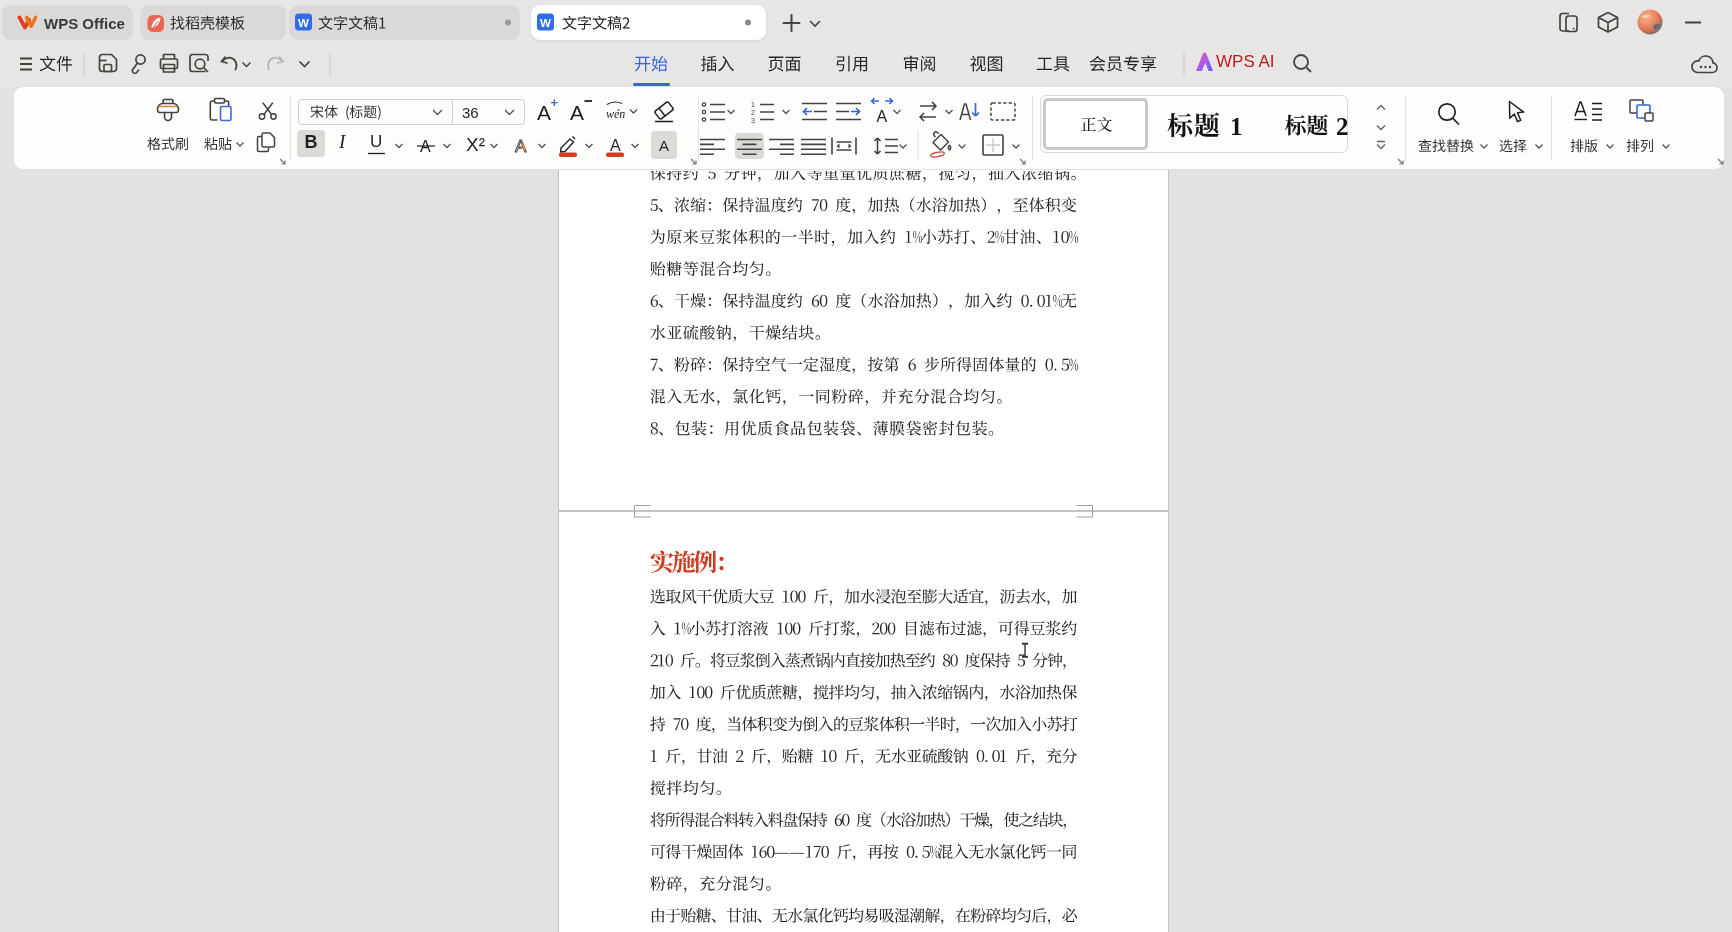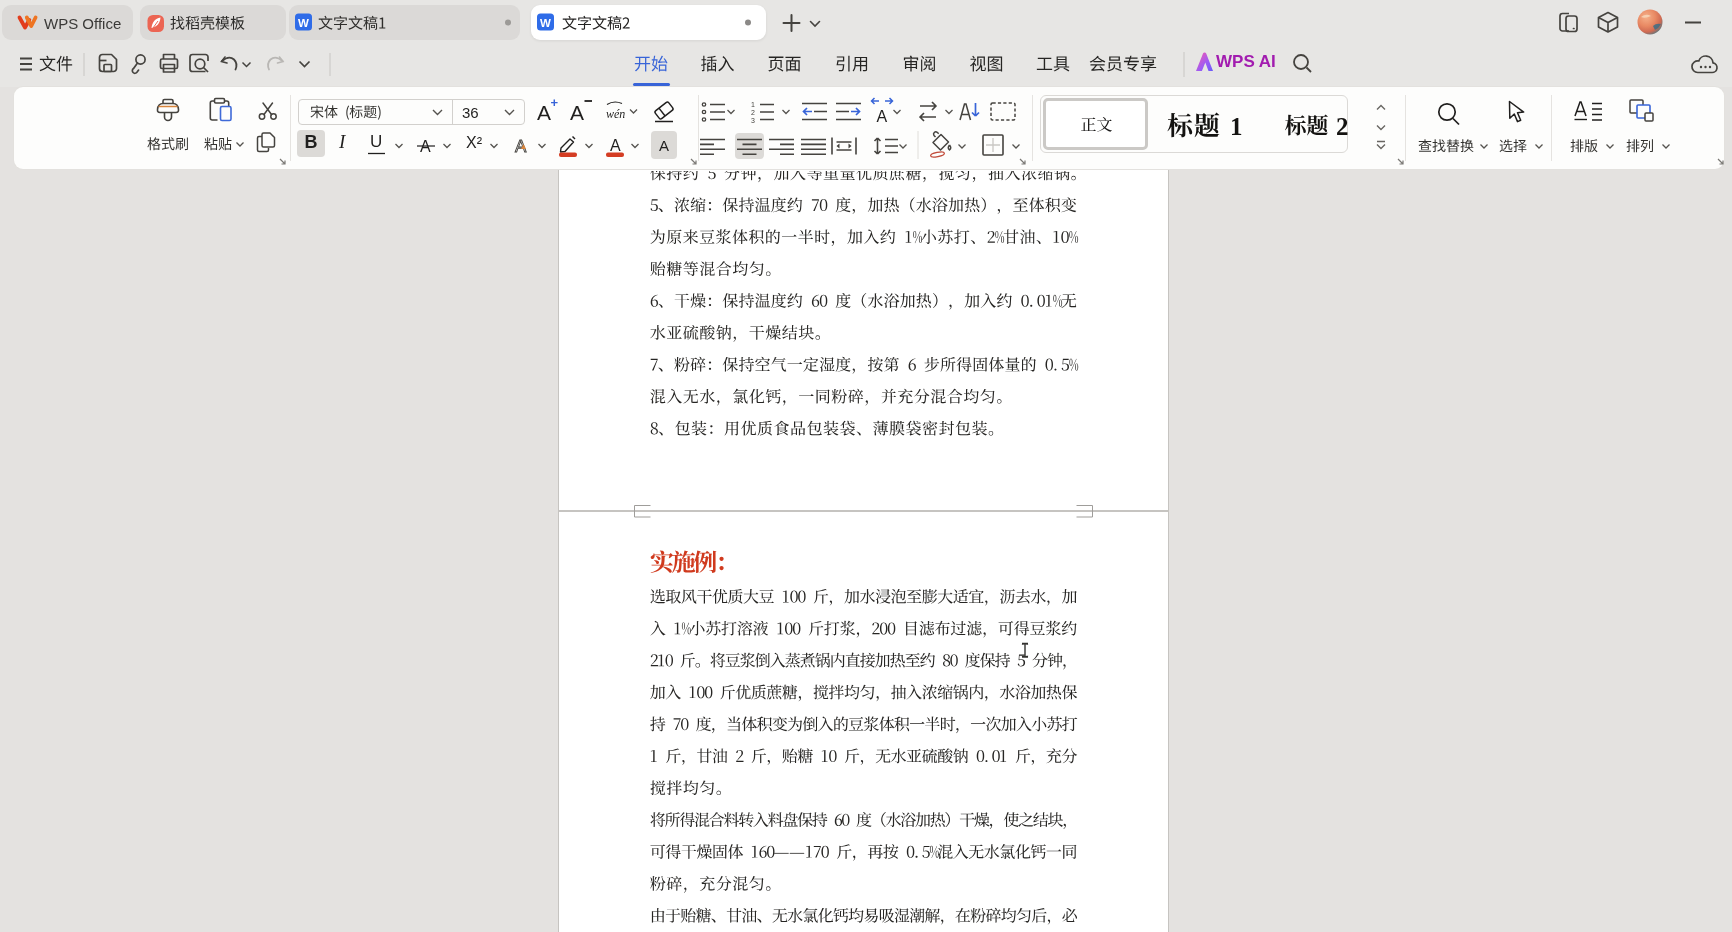--- a/index.html
+++ b/index.html
@@ -31,27 +31,27 @@
 <div class="vsep" style="left:1032px;top:95px;height:66px"></div>
 <div class="vsep" style="left:1405px;top:95px;height:66px"></div>
 <div class="vsep" style="left:1551px;top:95px;height:66px"></div>
 <div class="combo" style="left:298px;top:99px;width:227px;height:26px"></div>
 <div class="vsep" style="left:452px;top:99px;height:26px;background:#d2d0cd"></div>
 <div class="gbox" style="left:297px;top:130px;width:28px;height:27px"></div>
 <div class="gbox" style="left:651px;top:131px;width:26px;height:28px"></div>
 <div class="gbox" style="left:735px;top:133px;width:29px;height:26px"></div>
 <div class="gallery"></div>
 <div class="chip"></div>
-<div class="lat" style="left:44px;top:15px;font-size:15px;font-weight:400;color:#3b3a38">WPS Office</div>
+<div class="lat" style="left:44px;top:15px;font-size:15px;font-weight:700;color:#3b3a38">WPS Office</div>
 <div class="lat" style="left:462px;top:104px;font-size:15px">36</div>
 <div class="lat" style="left:302px;top:132px;width:18px;text-align:center;font-size:18px;font-weight:bold">B</div>
 <div class="lat" style="left:339px;top:131px;font-size:19px;font-style:italic;font-family:'Liberation Serif',serif">I</div>
 <div class="lat" style="left:370px;top:132px;font-size:17px">U</div>
-<div class="lat" style="left:466px;top:134px;font-size:16px">X²</div>
-<div class="lat" style="left:1216px;top:52px;font-size:17px;font-weight:bold;color:#a21caf">WPS AI</div>
+<div class="lat" style="left:466px;top:134px;font-size:19px">X²</div>
+<div class="lat" style="left:1216px;top:52px;font-size:17px;font-weight:normal;color:#b91c1c">WPS AI</div>
 <svg class="abs" style="left:0;top:0" width="1732" height="932" viewBox="0 0 1732 932">
     <defs>
       <path id="a0" d="M105 9Q105 10 104 11Q103 12 101 12Q99 13 96 13H94V-80H105ZM125 -124 131 -131 145 -120Q144 -119 142 -119Q141 -118 138 -117V-75Q138 -74 136 -74Q135 -73 133 -72Q130 -71 128 -71H126V-124ZM74 -73Q74 -72 72 -71Q71 -71 69 -70Q66 -69 64 -69H62V-124V-130L75 -124H133V-119H74ZM57 -129Q56 -127 55 -126Q53 -125 51 -125Q45 -111 39 -97Q32 -84 24 -72Q15 -61 6 -52L4 -54Q11 -63 17 -76Q24 -89 30 -104Q35 -119 39 -134ZM42 -90Q42 -89 41 -88Q39 -87 37 -87V9Q37 9 36 10Q34 11 32 12Q30 13 28 13H26V-87L31 -94ZM132 -83V-79H68V-83ZM106 -54Q111 -45 119 -36Q127 -27 137 -20Q147 -14 156 -10L156 -8Q152 -7 150 -5Q147 -3 146 2Q137 -4 129 -12Q121 -20 114 -31Q108 -41 103 -53ZM102 -52Q94 -35 79 -20Q64 -6 45 4L43 2Q53 -6 62 -15Q71 -24 78 -34Q84 -44 89 -55H102ZM139 -67Q139 -67 141 -65Q142 -64 145 -62Q147 -61 149 -59Q152 -56 154 -54Q153 -52 150 -52H46L45 -57H131Z"></path>
       <path id="a1" d="M67 -109H125L133 -119Q133 -119 134 -117Q136 -116 138 -114Q140 -113 143 -110Q145 -108 147 -106Q146 -104 143 -104H68ZM57 -80H133L141 -90Q141 -90 142 -89Q144 -88 146 -86Q148 -84 151 -82Q153 -80 155 -78Q155 -75 151 -75H58ZM58 -52H134L142 -62Q142 -62 144 -60Q146 -58 149 -56Q152 -53 155 -50Q154 -48 150 -48H59ZM117 -70 134 -68Q133 -65 128 -64V-3Q128 1 127 4Q126 8 122 10Q118 12 110 13Q109 10 109 8Q108 6 106 4Q104 3 100 2Q97 1 91 0V-2Q91 -2 94 -2Q97 -2 101 -2Q105 -1 108 -1Q112 -1 113 -1Q115 -1 116 -2Q117 -2 117 -4ZM99 -133 116 -132Q116 -130 115 -129Q113 -128 110 -127V-78H99ZM72 -41Q81 -38 87 -35Q92 -32 95 -28Q98 -24 98 -21Q98 -18 97 -15Q95 -13 92 -13Q90 -12 86 -15Q86 -19 83 -23Q80 -28 77 -32Q74 -36 70 -39ZM6 -98H48L55 -107Q55 -107 57 -106Q58 -105 60 -103Q62 -101 64 -99Q66 -97 68 -95Q67 -93 64 -93H8ZM30 -134 47 -133Q47 -131 45 -130Q44 -129 41 -128V-3Q41 1 40 4Q39 8 36 10Q32 12 25 13Q24 10 24 8Q23 6 22 4Q20 3 17 2Q14 1 10 0V-2Q10 -2 12 -2Q14 -2 17 -2Q20 -2 23 -2Q25 -1 26 -1Q28 -1 29 -2Q30 -3 30 -4ZM4 -52Q8 -53 15 -54Q21 -56 29 -59Q38 -61 47 -64Q57 -67 67 -70L68 -68Q58 -63 44 -56Q31 -49 13 -41Q12 -38 9 -37Z"></path>
       <path id="a2" d="M110 -129Q110 -128 108 -127Q107 -126 104 -126Q97 -106 87 -88Q77 -71 65 -60L63 -61Q69 -70 74 -82Q80 -94 84 -107Q89 -120 92 -134ZM135 -104 142 -111 155 -100Q154 -99 152 -99Q150 -98 148 -98Q147 -75 146 -57Q145 -40 144 -27Q143 -14 140 -6Q138 2 135 5Q132 9 127 11Q122 13 117 13Q117 10 116 8Q116 6 114 4Q112 3 108 2Q104 0 99 -1L99 -3Q103 -3 107 -3Q111 -2 115 -2Q118 -2 120 -2Q123 -2 124 -2Q125 -3 126 -4Q129 -7 131 -20Q133 -32 135 -54Q136 -75 137 -104ZM142 -104V-99H86L89 -104ZM88 -74Q98 -69 103 -64Q108 -59 111 -54Q113 -49 113 -45Q113 -41 112 -39Q110 -36 108 -36Q105 -36 102 -38Q102 -44 99 -50Q97 -57 93 -62Q90 -68 86 -73ZM74 -96Q73 -95 70 -94Q68 -94 64 -96L69 -97Q65 -91 59 -83Q53 -75 45 -67Q37 -59 29 -52Q21 -44 13 -39L13 -40H20Q19 -35 17 -31Q15 -28 13 -27L7 -43Q7 -43 9 -43Q11 -44 12 -44Q18 -49 25 -57Q31 -65 38 -74Q44 -83 50 -91Q55 -100 58 -106ZM57 -125Q56 -124 54 -123Q52 -122 48 -124L52 -125Q49 -120 45 -114Q40 -108 35 -102Q29 -96 24 -90Q18 -84 13 -80L12 -82H19Q19 -76 17 -72Q15 -69 12 -68L6 -84Q6 -84 8 -84Q10 -85 10 -85Q15 -89 19 -95Q23 -101 28 -108Q32 -115 35 -122Q39 -128 40 -133ZM7 -8Q13 -9 24 -11Q34 -14 47 -17Q60 -21 74 -25L74 -22Q65 -17 51 -11Q38 -4 20 4Q19 7 16 8ZM8 -42Q14 -42 23 -43Q33 -44 45 -45Q57 -47 69 -48L70 -46Q61 -43 47 -38Q32 -34 14 -29ZM9 -84Q13 -84 19 -84Q26 -84 35 -84Q43 -85 52 -85L52 -83Q47 -81 36 -77Q25 -74 13 -71Z"></path>
       <path id="a3" d="M40 2Q26 2 18 -4Q9 -10 7 -21Q8 -23 10 -25Q12 -26 14 -26Q17 -26 19 -24Q21 -22 22 -17L26 -3L21 -7Q25 -5 28 -4Q32 -3 38 -3Q51 -3 59 -11Q66 -19 66 -34Q66 -49 59 -56Q51 -64 39 -64Q34 -64 29 -63Q25 -62 20 -60L16 -62L20 -117H78V-105H23L26 -113L22 -63L17 -64Q24 -68 30 -69Q36 -70 43 -70Q61 -70 71 -61Q81 -52 81 -35Q81 -24 76 -15Q71 -7 62 -2Q52 2 40 2Z"></path>
       <path id="a4" d="M108 -132Q107 -130 106 -128Q104 -126 102 -123L101 -128Q106 -116 113 -105Q121 -94 132 -85Q143 -76 156 -71L156 -69Q152 -69 149 -66Q146 -63 145 -60Q125 -71 114 -90Q102 -108 96 -134L97 -135ZM73 -127Q73 -126 71 -126Q70 -125 67 -125Q62 -114 53 -101Q45 -89 33 -78Q21 -67 7 -59L5 -61Q17 -70 27 -82Q37 -95 44 -108Q52 -122 56 -134ZM76 -70Q75 -62 74 -53Q72 -44 69 -36Q65 -27 58 -18Q52 -10 41 -2Q30 6 15 13L13 11Q30 1 40 -9Q50 -20 55 -30Q59 -41 61 -51Q63 -61 63 -70ZM110 -70 117 -77 130 -66Q129 -65 128 -64Q126 -64 124 -63Q123 -45 121 -30Q120 -16 117 -6Q114 3 111 6Q107 10 103 11Q98 13 92 13Q92 10 91 8Q91 6 89 4Q87 3 82 1Q77 0 72 -1L72 -3Q76 -3 81 -3Q86 -2 90 -2Q94 -2 96 -2Q100 -2 102 -3Q105 -6 107 -15Q109 -24 110 -38Q111 -52 112 -70ZM118 -70V-65H30L28 -70Z"></path>
       <path id="a5" d="M83 -37Q83 -37 82 -36Q80 -35 78 -34Q76 -33 74 -33H72V-100V-105L84 -100H143V-95H83ZM135 -100 141 -106 154 -96Q154 -95 152 -94Q150 -93 148 -93V-39Q148 -39 146 -38Q144 -37 142 -36Q140 -35 138 -35H136V-100ZM122 -132Q122 -130 120 -129Q119 -127 115 -127V9Q115 10 114 11Q112 12 110 12Q108 13 106 13H104V-134ZM143 -51V-46H79V-51ZM55 -121Q55 -121 57 -119Q60 -117 62 -115Q65 -112 68 -110Q67 -107 64 -107H26L25 -112H49ZM29 -5Q32 -7 38 -10Q43 -13 50 -18Q57 -22 64 -27L65 -25Q63 -22 58 -17Q54 -12 48 -6Q42 0 36 6ZM39 -83 42 -81V-5L33 -1L37 -7Q39 -3 39 0Q39 3 39 5Q38 7 37 8L25 -3Q29 -6 30 -7Q31 -9 31 -11V-83ZM56 -67Q56 -67 58 -65Q60 -63 63 -61Q66 -58 68 -56Q68 -53 64 -53H8L7 -58H49ZM53 -93Q53 -93 55 -91Q58 -90 60 -87Q63 -84 66 -82Q65 -79 62 -79H18L17 -84H46ZM40 -126Q37 -118 32 -108Q27 -98 20 -89Q13 -79 6 -72L4 -74Q8 -80 12 -87Q16 -95 19 -104Q22 -112 25 -120Q27 -128 29 -135L46 -129Q46 -128 44 -127Q43 -126 40 -126Z"></path>
       <path id="a6" d="M28 4Q28 9 24 16Q21 23 12 28L14 32Q22 28 27 21Q32 15 34 8Q36 1 36 -5Q36 -11 33 -15Q30 -20 25 -20Q20 -20 17 -16Q14 -13 14 -9Q14 -5 16 -3Q18 0 22 1Q25 3 28 4Z"></path>
       <path id="a7" d="M99 -12H140V-7H99ZM133 -107H132L138 -115L153 -103Q152 -102 150 -101Q148 -100 145 -100V2Q145 3 144 4Q142 5 140 6Q137 7 135 7H133ZM8 -100H72V-95H9ZM34 -134 52 -132Q51 -130 50 -129Q49 -128 46 -127Q46 -114 45 -99Q45 -85 43 -70Q41 -55 37 -41Q33 -26 26 -13Q18 1 7 12L4 10Q16 -5 22 -23Q28 -41 30 -60Q33 -78 33 -97Q34 -116 34 -134ZM67 -100H65L72 -107L85 -96Q83 -94 79 -93Q78 -72 77 -56Q76 -39 75 -27Q74 -16 72 -8Q70 -1 67 2Q63 6 59 8Q54 10 48 10Q48 7 48 5Q47 3 46 1Q44 0 40 -2Q36 -3 31 -4L31 -6Q35 -6 39 -6Q43 -5 46 -5Q50 -5 52 -5Q54 -5 55 -5Q56 -6 58 -7Q61 -10 62 -22Q64 -33 65 -53Q67 -73 67 -100ZM94 -107V-113L106 -107H141V-102H105V5Q105 5 104 6Q103 7 101 8Q99 9 96 9H94Z"></path>

